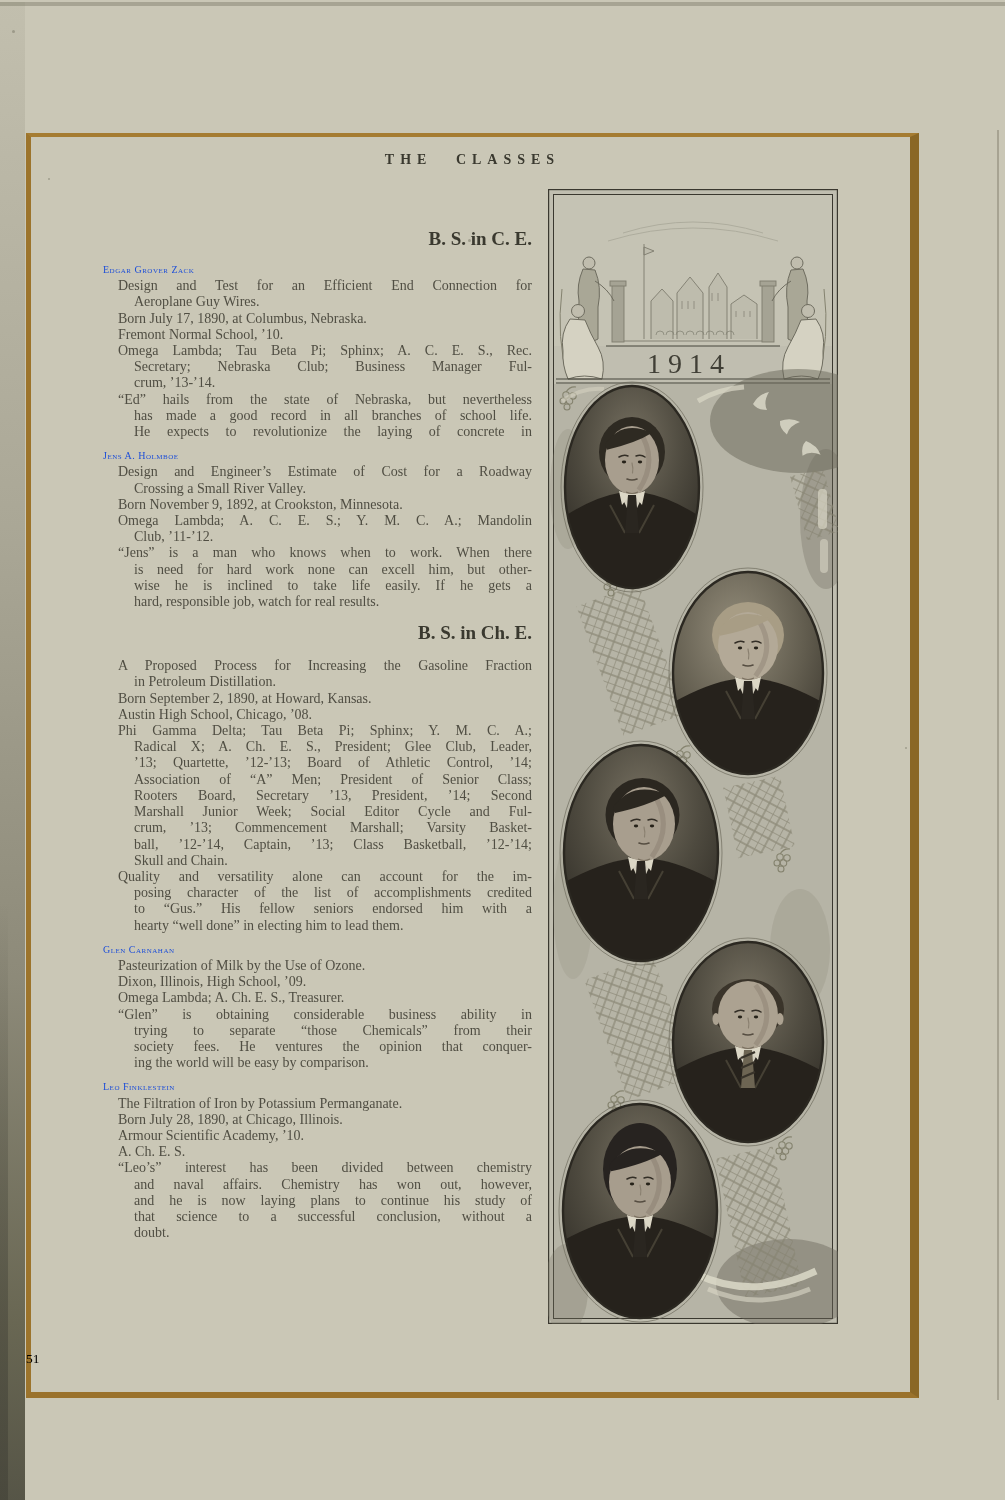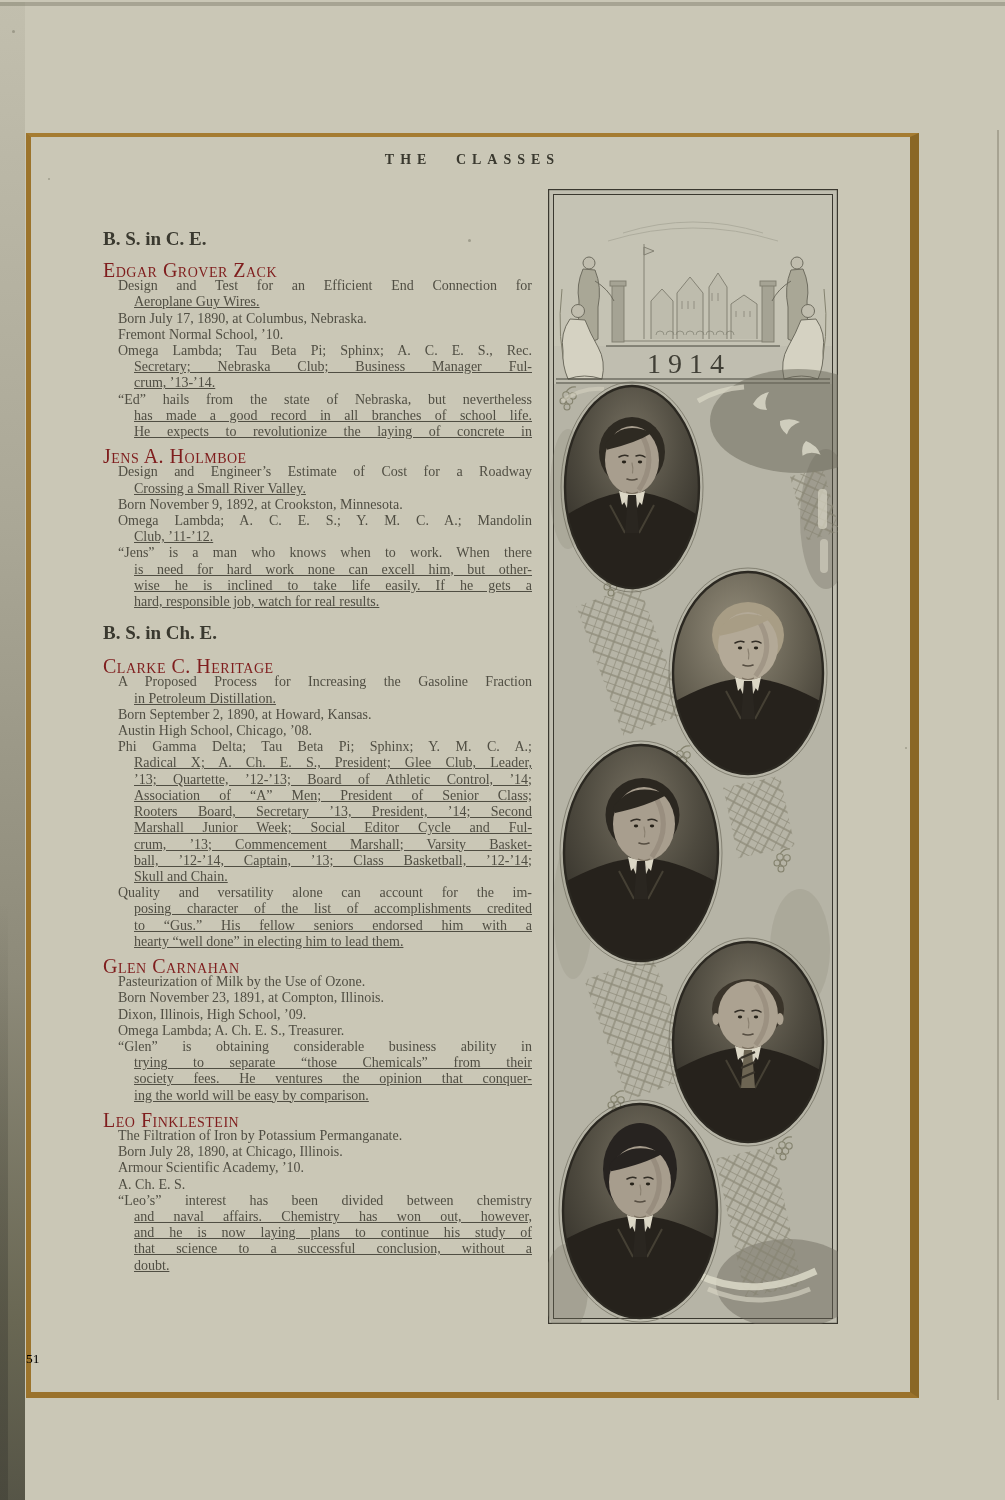--- a/index.html
+++ b/index.html
@@ -20,29 +20,29 @@
 
   .gold-frame{position:absolute;left:26px;top:131px;width:893px;height:1265px;box-sizing:border-box;
     border-style:solid;border-width:4px 9px 6px 5px;
     border-color:#a57c32 #8a6726 #9a712c #9c742c;
     border-color:#a57c32 #8a6726 #9a722c #9c742c;}
 
   .running-head{position:absolute;left:26px;top:150px;width:893px;text-align:center;
     font-weight:bold;font-size:14px;letter-spacing:6px;word-spacing:14px;color:var(--heading);}
 
   .text-column{position:absolute;left:103px;top:224px;width:429px;}
-  .section-title{font-size:19px;font-weight:bold;line-height:26px;text-align:left;
+  .section-title{font-size:19px;font-weight:bold;line-height:26px;text-align:right;
     color:var(--heading);margin:0 0 10px;}
   .section-title.later{margin-top:10px;margin-bottom:12px;}
   .entry{margin-bottom:8px;}
-  .entry-name{font-variant:small-caps;font-size:20px;line-height:16.2px;
-    letter-spacing:.5px;color:#7f1d1d;}
+  .entry-name{font-variant:small-caps;font-size:10px;line-height:16.2px;
+    letter-spacing:.5px;color:#1d4ed8;}
   .tl{font-size:14px;line-height:16.2px;color:var(--ink);}
   .l1{margin-left:15px;}
-  .l2{margin-left:31px;text-decoration:underline;}
+  .l2{margin-left:31px;}
   .jl{text-align:justify;text-align-last:justify;}
   .ll{text-align:left;}
 
   .photo-panel{position:absolute;left:548px;top:187px;width:290px;height:1135px;}
 
   .page-number{position:absolute;left:26px;top:1349px;width:893px;text-align:left;
     font-size:13.5px;color:#000000;}
 
   .speck{position:absolute;border-radius:50%;background:#7e7b6b;opacity:.55;}
 </style>
@@ -82,21 +82,20 @@
         <div class="tl l1 ll">Born November 9, 1892, at Crookston, Minnesota.</div>
         <div class="tl l1 jl">Omega Lambda; A. C. E. S.; Y. M. C. A.; Mandolin</div>
         <div class="tl l2 ll">Club, ’11-’12.</div>
         <div class="tl l1 jl">“Jens” is a man who knows when to work.  When there</div>
         <div class="tl l2 jl">is need for hard work none can excell him, but other-</div>
         <div class="tl l2 jl">wise he is inclined to take life easily.  If he gets a</div>
         <div class="tl l2 ll">hard, responsible job, watch for real results.</div>
       </div>
       <div class="section-title later">B. S. in Ch. E.</div>
       <div class="entry">
-        <div class="entry-name">Clarke C. Heritage</div>
         <div class="tl l1 jl">A Proposed Process for Increasing the Gasoline Fraction</div>
         <div class="tl l2 ll">in Petroleum Distillation.</div>
         <div class="tl l1 ll">Born September 2, 1890, at Howard, Kansas.</div>
         <div class="tl l1 ll">Austin High School, Chicago, ’08.</div>
         <div class="tl l1 jl">Phi Gamma Delta; Tau Beta Pi; Sphinx; Y. M. C. A.;</div>
         <div class="tl l2 jl">Radical X; A. Ch. E. S., President; Glee Club, Leader,</div>
         <div class="tl l2 jl">’13; Quartette, ’12-’13; Board of Athletic Control, ’14;</div>
         <div class="tl l2 jl">Association of “A” Men; President of Senior Class;</div>
         <div class="tl l2 jl">Rooters Board, Secretary ’13, President, ’14; Second</div>
         <div class="tl l2 jl">Marshall Junior Week; Social Editor Cycle and Ful-</div>
@@ -104,21 +103,20 @@
         <div class="tl l2 jl">ball, ’12-’14, Captain, ’13; Class Basketball, ’12-’14;</div>
         <div class="tl l2 ll">Skull and Chain.</div>
         <div class="tl l1 jl">Quality and versatility alone can account for the im-</div>
         <div class="tl l2 jl">posing character of the list of accomplishments credited</div>
         <div class="tl l2 jl">to “Gus.”  His fellow seniors endorsed him with a</div>
         <div class="tl l2 ll">hearty “well done” in electing him to lead them.</div>
       </div>
       <div class="entry">
         <div class="entry-name">Glen Carnahan</div>
         <div class="tl l1 ll">Pasteurization of Milk by the Use of Ozone.</div>
-        <div class="tl l1 ll">Born November 23, 1891, at Compton, Illinois.</div>
         <div class="tl l1 ll">Dixon, Illinois, High School, ’09.</div>
         <div class="tl l1 ll">Omega Lambda; A. Ch. E. S., Treasurer.</div>
         <div class="tl l1 jl">“Glen” is obtaining considerable business ability in</div>
         <div class="tl l2 jl">trying to separate “those Chemicals” from their</div>
         <div class="tl l2 jl">society fees.  He ventures the opinion that conquer-</div>
         <div class="tl l2 ll">ing the world will be easy by comparison.</div>
       </div>
       <div class="entry">
         <div class="entry-name">Leo Finklestein</div>
         <div class="tl l1 ll">The Filtration of Iron by Potassium Permanganate.</div>

